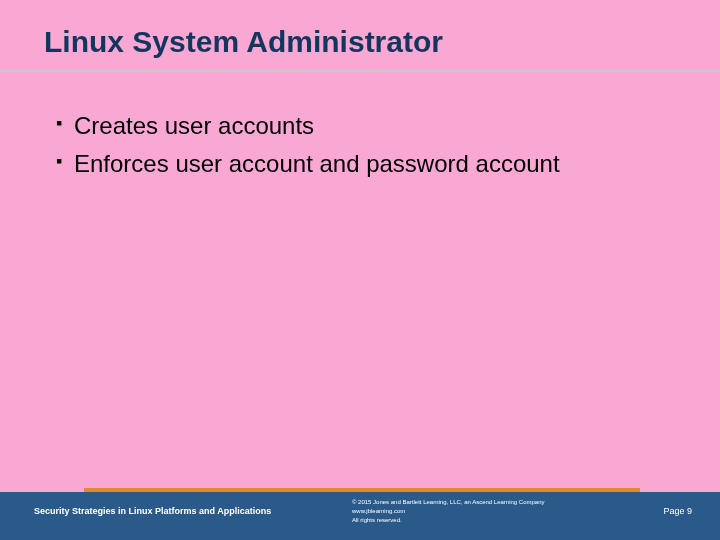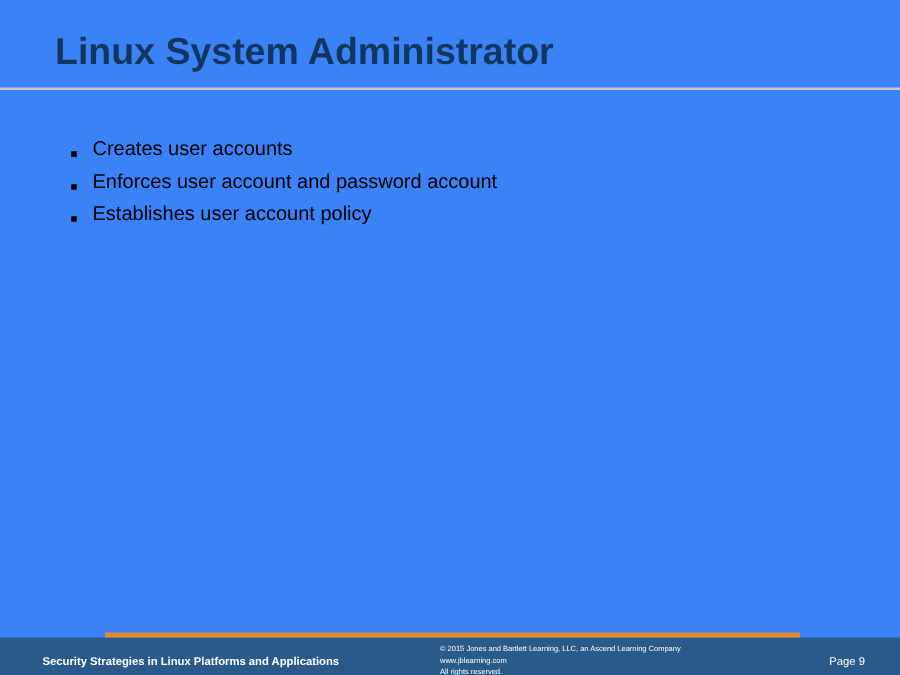--- a/index.html
+++ b/index.html
@@ -1,43 +1,42 @@
 <!DOCTYPE html>
 <html><head>
 <meta charset="utf-8">
 <style>
   * { margin: 0; padding: 0; box-sizing: border-box; }
   html, body { width: 720px; height: 540px; font-family: Arial, Helvetica, sans-serif; background: #fff; overflow: hidden; }
-  .slide { position: relative; width: 720px; height: 540px; background: #3b82f6; padding-left: 48px; }
+  .slide { position: relative; width: 720px; height: 540px; background: #f9a8d4; padding-left: 48px; }
   .title { position: absolute; top: 24px; left: 44px; right: 40px; color: #13365f; font-size: 30px; font-weight: bold; line-height: 1.2; }
   .title-rule { position: absolute; top: 70px; left: 0; width: 720px; height: 2px; background: #c9c9c9; }
   .body { position: absolute; top: 108px; left: 56px; right: 40px; }
   .bullets { list-style: none; }
-  .bullets li { color: #000; font-size: 16px; line-height: 1.5; position: relative; padding-left: 18px; margin-bottom: 2px; }
+  .bullets li { color: #000; font-size: 24px; line-height: 1.5; position: relative; padding-left: 18px; margin-bottom: 2px; }
   .bullets li::before { content: "\25AA"; position: absolute; left: 0; top: 0; color: #000; font-size: 18px; line-height: 1.7; }
-  .footer { position: absolute; left: 0; bottom: 0; width: 720px; height: 30px; background: #2a5a8a; }
+  .footer { position: absolute; left: 0; bottom: 0; width: 720px; height: 48px; background: #2a5a8a; }
   .footer-accent { position: absolute; left: 84px; top: -4px; width: 556px; height: 4px; background: #e38a2e; }
   .footer-left { position: absolute; left: 34px; top: 14px; color: #fff; font-size: 9px; font-weight: bold; }
   .footer-mid { position: absolute; left: 352px; top: 6px; color: #fff; font-size: 6px; line-height: 1.5; }
   .footer-mid .line { display: block; }
   .footer-right { position: absolute; right: 28px; top: 14px; color: #fff; font-size: 9px; font-weight: normal; }
 </style>
 </head>
 <body>
 
 <div class="slide">
 
   <h1 class="title">Linux System Administrator</h1>
   <div class="title-rule"></div>
 
   <div class="body">
     <ul class="bullets">
       <li>Creates user accounts</li>
       <li>Enforces user account and password account</li>
-      <li>Establishes user account policy</li>
     </ul>
   </div>
 
   <div class="footer">
     <div class="footer-accent"></div>
     <div class="footer-left">Security Strategies in Linux Platforms and Applications</div>
     <div class="footer-mid">
       <span class="line">© 2015 Jones and Bartlett Learning, LLC, an Ascend Learning Company</span>
       <span class="line">www.jblearning.com</span>
       <span class="line">All rights reserved.</span>

